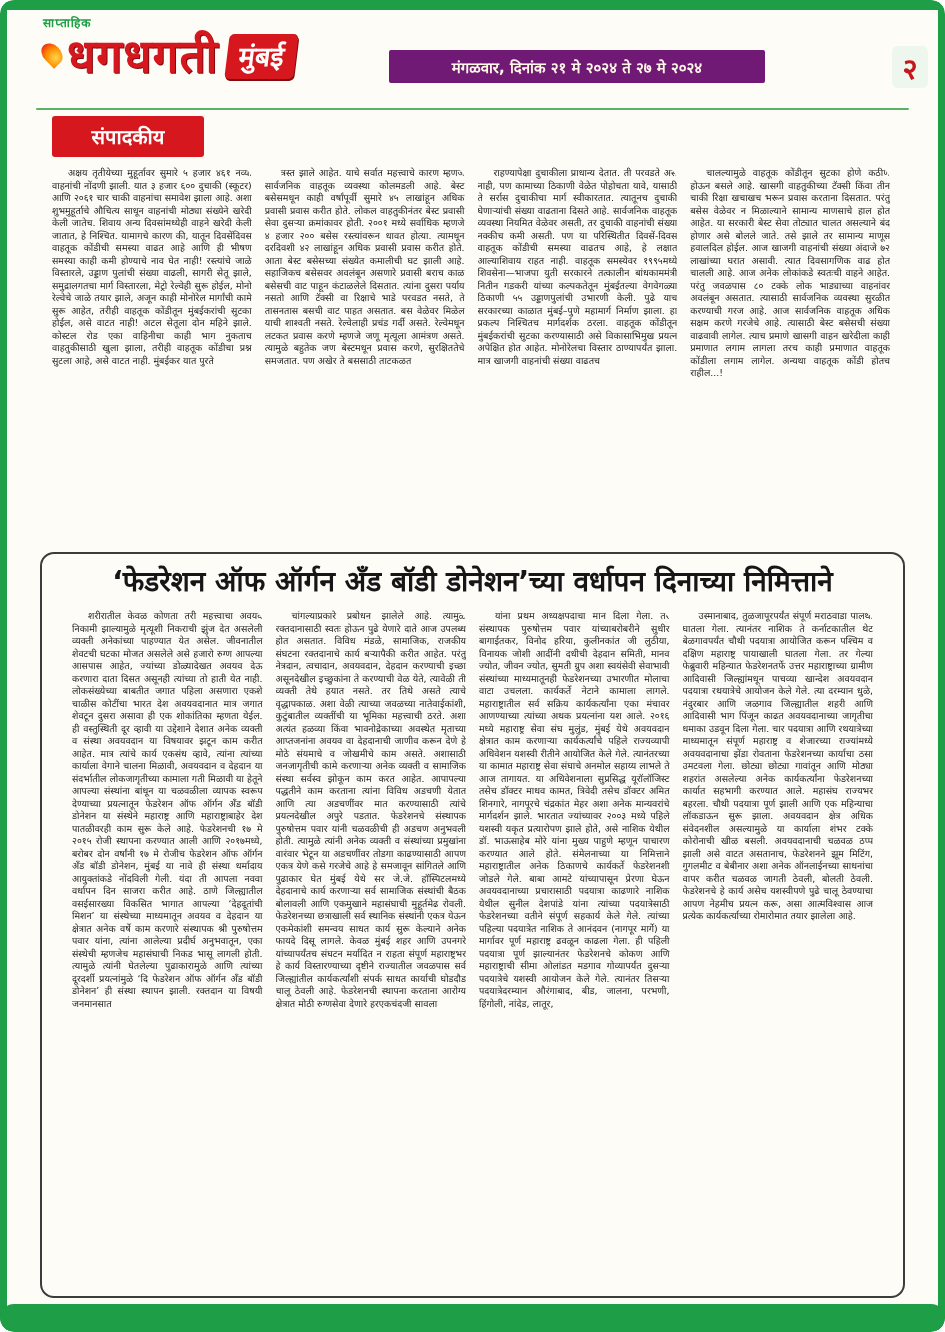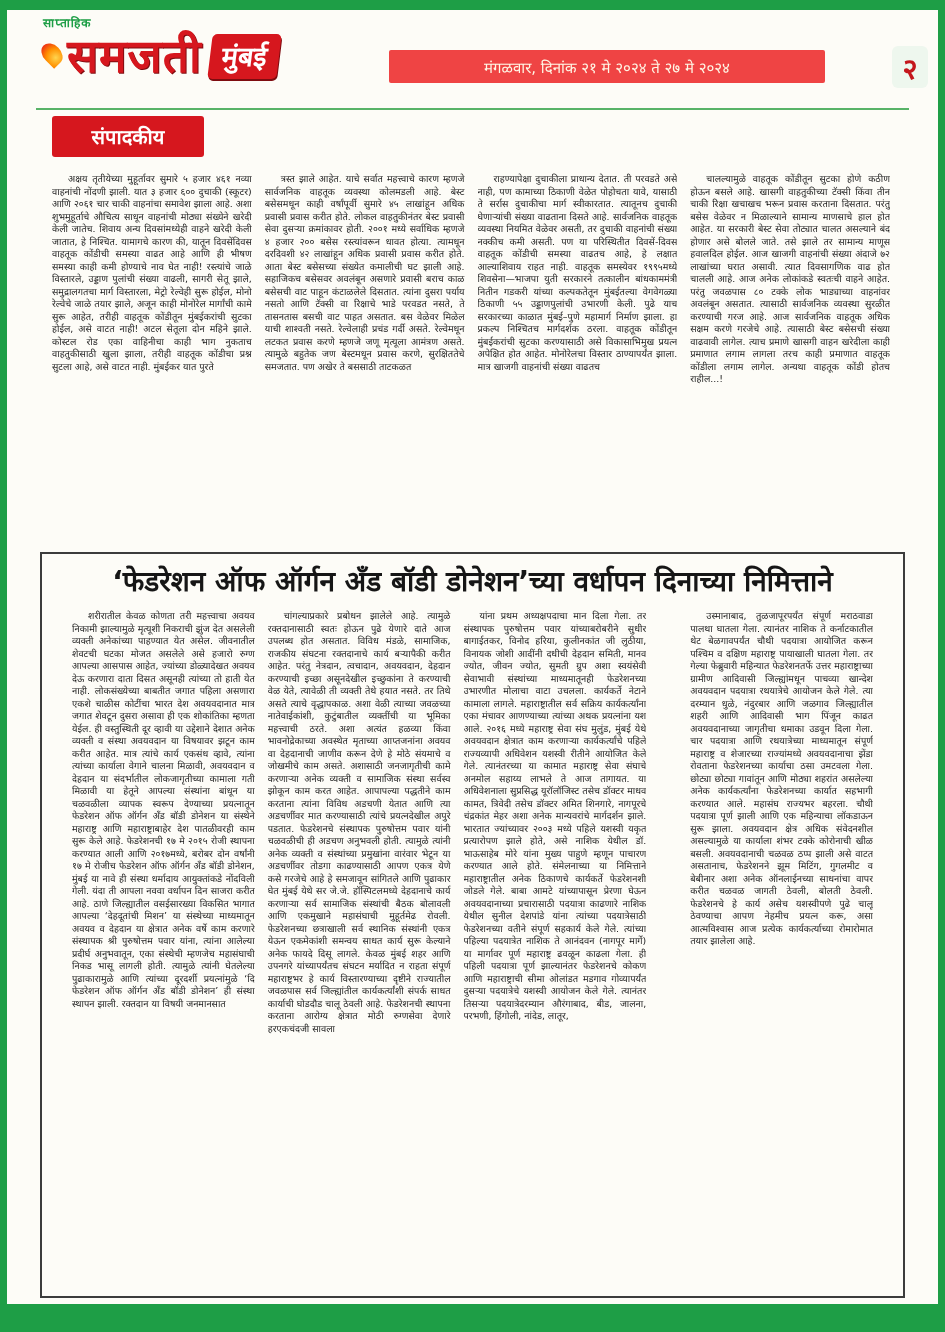--- a/index.html
+++ b/index.html
@@ -1,15 +1,15 @@
 <!DOCTYPE html>
 <html><head>
 <meta charset="utf-8">
 <style>
-  * { margin:0; padding:0; box-sizing:border-box; }
+  * { margin:0; padding:0; box-sizing:border-box;border-radius:14px; }
   html,body { width:945px; height:1332px; }
   body { font-family:"DejaVu Sans", sans-serif; background:#ffffff; overflow:hidden; }
   .page { position:relative; width:945px; height:1332px; background:#fdfcf7; overflow:hidden; }
 
   
   .edge { position:absolute; background:#1e9e46; z-index:5; }
   .edge-top { top:0; left:0; right:0; height:10px; }
   .edge-left { top:0; bottom:0; left:0; width:7px; }
   .edge-right { top:0; bottom:0; right:0; width:7px; }
   .bottom-bar { position:absolute; left:0; right:0; bottom:0; height:28px; background:#1e9e46; z-index:5; }
@@ -20,70 +20,70 @@
   .weekly { color:#1e9e46; font-size:12px; font-weight:bold; letter-spacing:1px; }
   .logo-row { display:flex; align-items:center; margin-top:2px; }
   .flame { width:18px; height:24px; display:inline-block; margin:0 6px 4px 0;
            background:radial-gradient(circle at 50% 72%, #ffd54f 0%, #ff8f00 48%, #e8131b 100%);
            border-radius:50% 50% 50% 0; transform:rotate(-45deg); }
   .title-main { font-size:46px; font-weight:bold; color:#d6171e; letter-spacing:1px;
                 text-shadow:1px 1px 0 #7e0c10; line-height:1; }
   .title-city { display:inline-block; background:#d6171e; color:#ffffff; font-size:27px;
                 font-weight:bold; padding:3px 12px 5px; border-radius:5px; margin-left:8px;
                 transform:skewX(-7deg); box-shadow:1px 2px 0 #7e0c10; }
-  .date-bar { position:absolute; left:382px; top:40px; width:436px; height:33px; background:#ef4444;
+  .date-bar { position:absolute; left:382px; top:40px; width:376px; height:33px; background:#701a75;
               color:#fff7e6; display:flex; align-items:center; justify-content:center;
-              font-size:15px; font-weight:normal; border-radius:2px; }
+              font-size:15px; font-weight:bold; border-radius:2px; }
   .page-number { position:absolute; right:10px; top:36px; width:36px; height:42px;
                  background:#eef7ee; border-radius:6px; color:#c4161c; font-size:29px; font-weight:bold;
                  display:flex; align-items:center; justify-content:center; }
   .header-rule { position:absolute; top:108px; left:36px; right:36px; height:2px; background:#58b368; }
 
   
   .editorial { position:absolute; top:116px; left:52px; right:55px; }
   .ed-head { display:flex; align-items:center; }
   .ed-label { background:#d6171e; color:#ffffff; font-size:20px; font-weight:bold; width:152px;
               text-align:center; padding:7px 0; border-radius:3px; flex:none; }
   .ed-headline { flex:1; text-align:center; color:#e8131b; font-size:42px; font-weight:bold;
                  line-height:1.1; text-shadow:0.5px 0.5px 0 #8f0d11; }
-  .ed-cols { display:flex; gap:13px; margin-top:16px; }
+  .ed-cols { display:flex; gap:13px; margin-top:10px; }
   .ncol { font-size:9.4px; line-height:1.33; text-align:justify; color:#1c1c1c; text-indent:16px;
           overflow:hidden; }
   .ed-cols .ncol { flex:1; height:340px; }
 
   
   .article { position:absolute; top:552px; left:40px; width:865px; height:746px;
              border:2px solid #3c3c3c; background:#fdfcf7; padding:10px 30px 8px; }
   .art-headline { text-align:center; font-size:28px; font-weight:bold; color:#161616;
                   line-height:1.15; margin:2px 0 12px; }
   .art-cols { display:flex; gap:13px; }
   .art-col { flex:1; height:664px; }
   .art-col .grow { height:auto; }
-  .col-flex { display:flex; flex-direction:row; overflow:hidden;margin-left:31px; }
+  .col-flex { display:flex; flex-direction:row; overflow:hidden; }
   .col-flex .grow { flex:1 1 auto; overflow:hidden; }
   .byline { flex:none; text-align:center; padding:10px 2px 2px; }
   .byline-name { font-size:14px; font-weight:bold; color:#101010; margin-bottom:3px; }
   .byline-role { font-size:10px; font-style:italic; color:#1c1c1c; line-height:1.45; }
 </style>
 </head>
 <body>
 
 <div class="page">
 
   <div class="edge edge-top"></div>
   <div class="edge edge-left"></div>
   <div class="edge edge-right"></div>
   <div class="bottom-bar"></div>
 
   <header class="header">
     <div class="masthead">
       <div class="weekly">साप्ताहिक</div>
       <div class="logo-row">
         <span class="flame"></span>
-        <span class="title-main">समजती</span>
+        <span class="title-main">धगधगती</span>
         <span class="title-city">मुंबई</span>
       </div>
     </div>
     <div class="date-bar">मंगळवार, दिनांक २१ मे २०२४ ते २७ मे २०२४</div>
     <div class="page-number">२</div>
   </header>
   <div class="header-rule"></div>
 
   <section class="editorial">
     <div class="ed-head">

